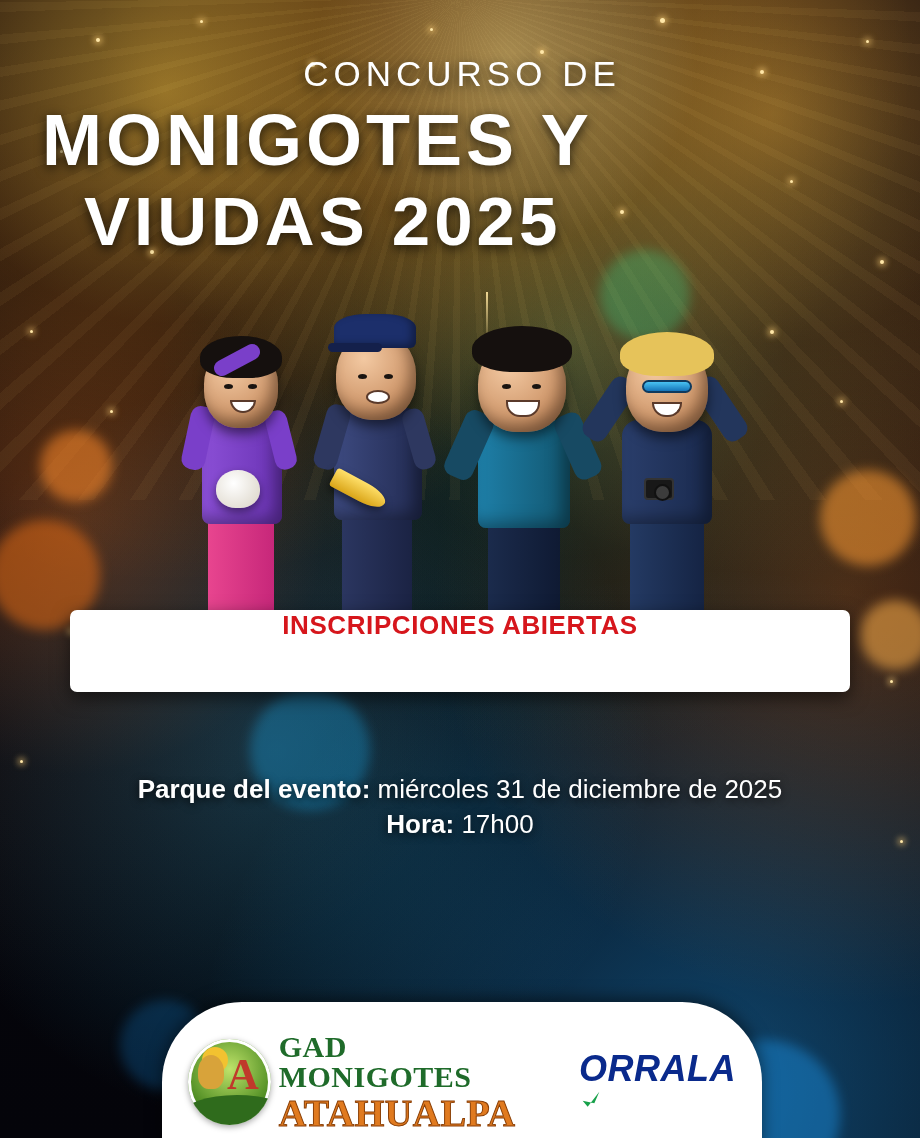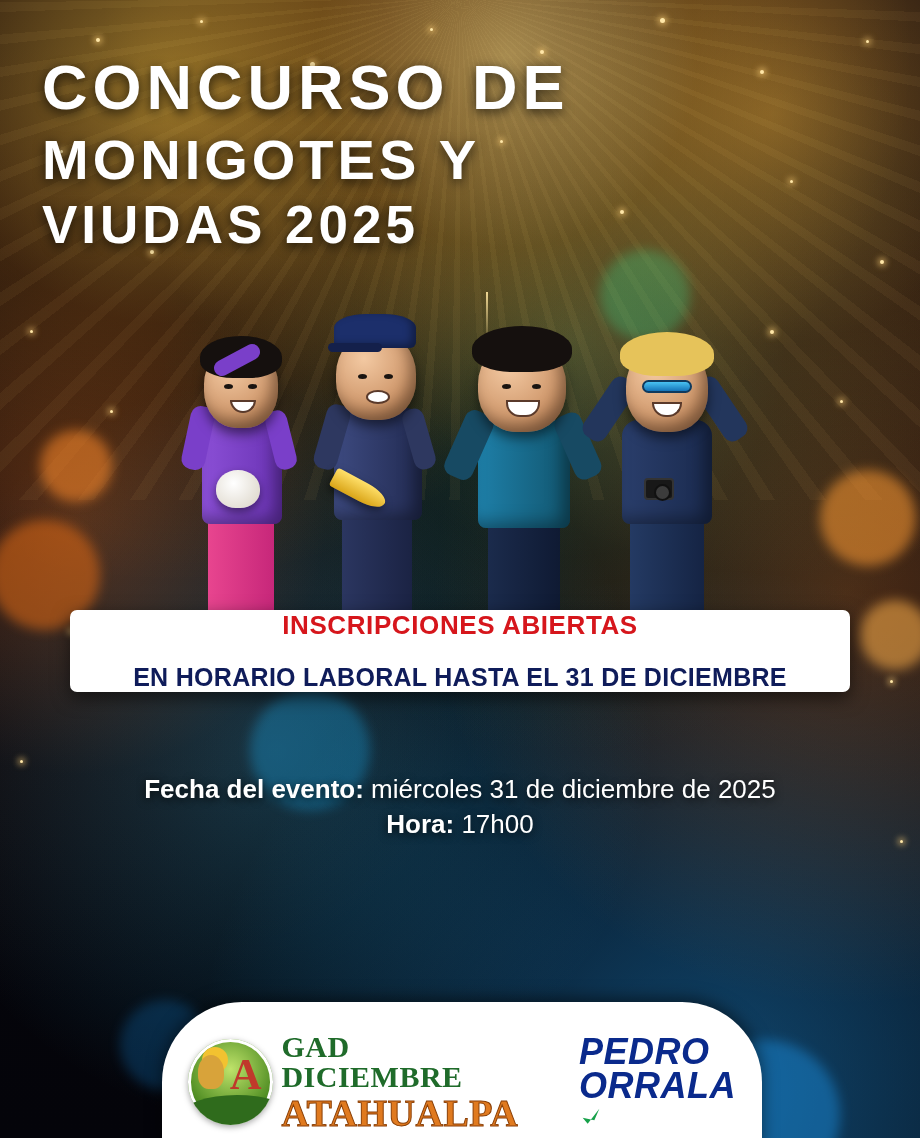--- a/index.html
+++ b/index.html
@@ -65,39 +65,41 @@
   
   .headline {
     position: absolute;
     left: 42px;
     top: 56px;
     width: 840px;
     color: #fff;
     text-shadow: 0 3px 12px rgba(0,0,0,0.75);
   }
   .hl-1 {
-    font-size: 63px;
-    font-weight: 700;
+    font-size: 35px;
+    font-weight: 400;
     letter-spacing: 5px;
     line-height: 1;
+    text-align: center;
   }
   .hl-2 {
-    font-size: 56px;
+    font-size: 72px;
     font-weight: 700;
     letter-spacing: 4px;
     line-height: 1.05;
     margin-top: 12px;
     white-space: nowrap;
   }
   .hl-3 {
-    font-size: 53px;
+    font-size: 69px;
     font-weight: 700;
     letter-spacing: 4px;
     line-height: 1;
     margin-top: 8px;
+    margin-left: 42px;
   }
 
   
   .puppets {
     position: absolute;
     left: 168px;
     top: 300px;
     width: 580px;
     height: 320px;
   }
@@ -455,54 +457,52 @@
       <div class="head" style="left:38px; bottom:188px; width:82px; height:88px;">
         <div class="hair" style="left:-6px; top:-12px; width:94px; height:44px; background:#e6c35a;"></div>
         <div class="glasses" style="left:16px; top:36px;"></div>
         <div class="mouth" style="left:26px; top:58px; width:30px; height:15px;"></div>
       </div>
     </div>
   </div>
 
   <div class="banner">
     <div class="banner-1">INSCRIPCIONES ABIERTAS</div>
-    <div class="banner-2">EN HORARIO LABORAL HASTA EL 31 DE DICIEMBRE</div>
   </div>
 
 
   <div class="details">
     <div class="row">
-      <b>Fecha del evento:</b>
+      <b>Parque del evento:</b>
       <span>miércoles 31 de diciembre de 2025</span>
     </div>
     <div class="row">
       <b>Hora:</b>
       <span>17h00</span>
     </div>
   </div>
 
   <div class="logostrip">
 
     <div class="gad">
       <div class="gad-emblem">
         <div class="sun"></div>
         <div class="bird"></div>
         <div class="letterA">A</div>
         <div class="hill"></div>
       </div>
       <div class="gad-text">
-        <div class="gad-line1">GAD DICIEMBRE</div>
+        <div class="gad-line1">GAD MONIGOTES</div>
         <div class="gad-line2">ATAHUALPA</div>
       </div>
     </div>
 
     <div class="divider-space"></div>
 
     <div class="pedro">
-      <div class="pedro-1">PEDRO</div>
       <div class="pedro-2">ORRALA</div>
       <div class="pedro-3">
         <span class="check">
           <svg viewBox="0 0 24 24" width="20" height="20" aria-hidden="true">
             <path d="M2 13 L8 20 L22 2 L16 16 Z" fill="#17a14a"></path>
           </svg>
         </span>
       </div>
     </div>
 

